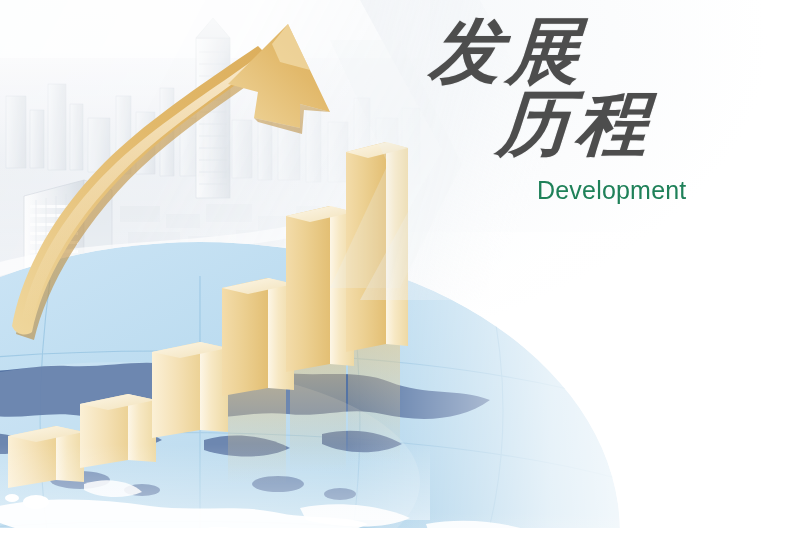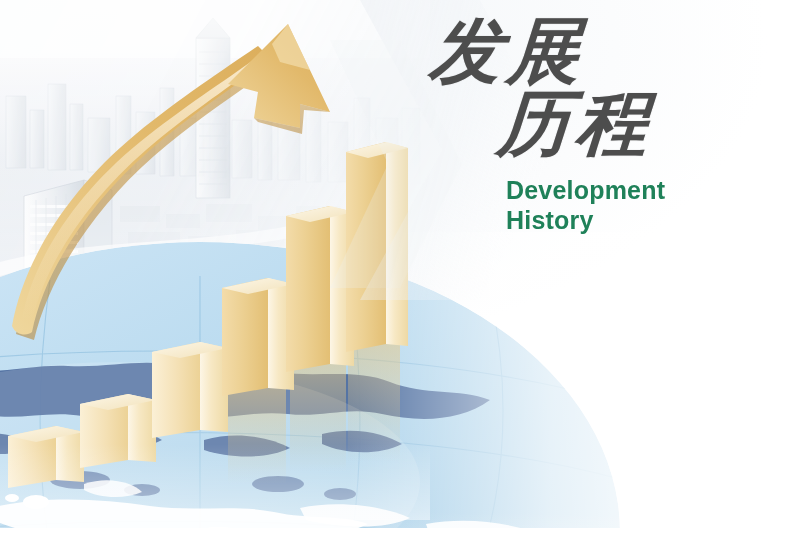--- a/index.html
+++ b/index.html
@@ -97,23 +97,23 @@
     white-space: nowrap;
     font-style: italic;
     text-shadow: 0 0 1px rgba(70,70,70,.35);
     transform: skewX(-4deg);
   }
   .cn-line-1 { margin-left: 6px; }
   .cn-line-2 { margin-left: 74px; margin-top: 4px; }
 
   .en-block {
     margin-top: 16px;
-    margin-left: 82px;
+    margin-left: 113px;
     color: #1f8159;
-    font-weight: 700;
+    font-weight: 400;
     font-size: 25px;
     line-height: 1.22;
     letter-spacing: .2px;
   }
   .en-line { display: block; white-space: nowrap; }
 
   
   .bottom-band{
     position:absolute;
     left:0; bottom:0;
@@ -467,18 +467,17 @@
     </defs>
     <polygon points="30,0 150,0 230,150 150,300 30,300 112,150" fill="url(#chevG)"></polygon>
     <polygon points="0,40 70,40 132,164 70,288 0,288 58,164" fill="#eef1f5" opacity=".45"></polygon>
   </svg>
 
   <div class="title-block">
     <div class="cn-line cn-line-1">发展</div>
     <div class="cn-line cn-line-2">历程</div>
     <div class="en-block">
       <span class="en-line">Development</span>
-      <span class="en-line">History</span>
     </div>
   </div>
 
   <div class="bottom-band"></div>
 </div>
 
 </body></html>

